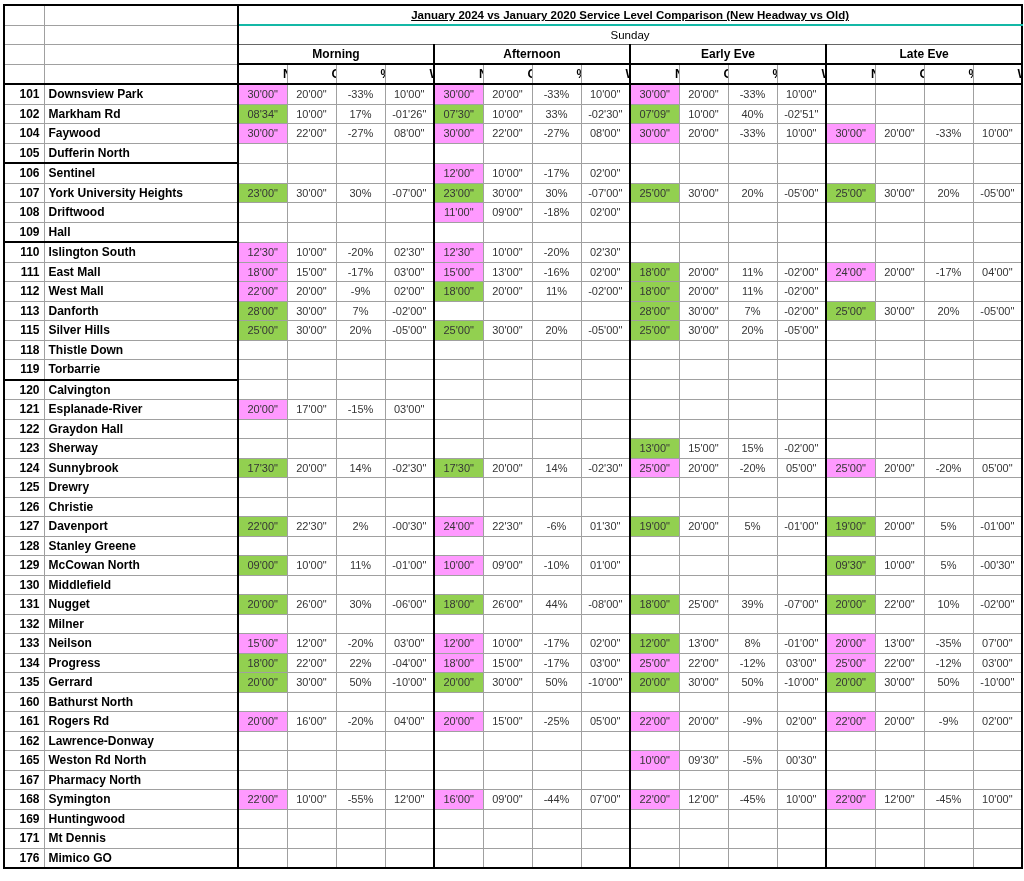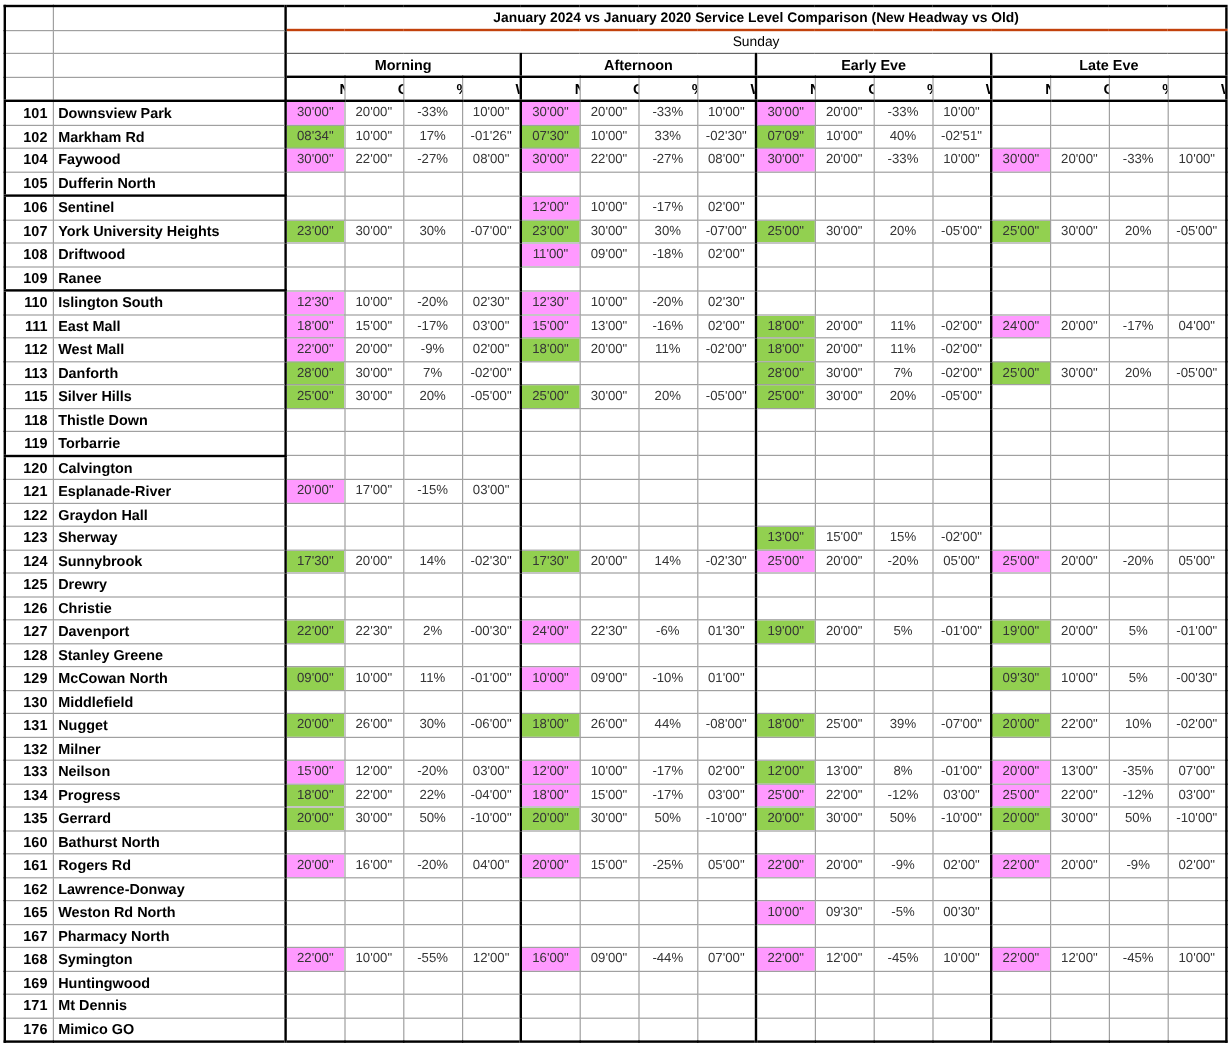--- a/index.html
+++ b/index.html
@@ -8,21 +8,21 @@
   table { border-collapse:collapse; table-layout:fixed; width:1018px; border:2px solid #000; }
   td { border:1px solid var(--grid); height:18.5px; padding:0 2px; font-size:11px;
        color:#353535; text-align:center; white-space:nowrap; overflow:hidden; }
   thead td { height:18px; }
   .blk { background:#fff; }
   .num { font-weight:bold; color:var(--ink); text-align:right; padding-right:4px; font-size:12px; }
   .nm  { font-weight:bold; color:var(--ink); text-align:left; padding-left:4px; font-size:12px;
          border-right:2px solid #000; }
   .sec { border-left:2px solid #000; }
   .title { font-weight:bold; color:var(--ink); font-size:11.5px;
-           border-bottom:2px solid #c2410c; border-top:2px solid #000; }
+           border-bottom:2px solid #14b8a6; border-top:2px solid #000;text-decoration:underline; }
   .day    { font-weight:normal; color:var(--ink); font-size:11.5px; border-bottom:1px solid #666; }
   .period { font-weight:bold; color:var(--ink); font-size:12px; border-bottom:2px solid #000; }
   .colhead{ font-weight:bold; color:var(--ink); font-size:12px; border-bottom:2px solid #000; background:#fff;padding-left:44px; }
   .hdr-gap { border-bottom:2px solid #000; }
   .hl-pink  { background:var(--pink); }
   .hl-green { background:var(--green); }
   .grp .num, .grp .nm { border-bottom:2px solid #000; }
 </style>
 </head>
 <body>
@@ -224,21 +224,21 @@
         <td class="d"></td>
         <td class="d"></td>
         <td class="d"></td>
         <td class="d sec"></td>
         <td class="d"></td>
         <td class="d"></td>
         <td class="d"></td>
       </tr>
       <tr class="grp">
         <td class="num">109</td>
-        <td class="nm">Ranee</td>
+        <td class="nm">Hall</td>
         <td class="d sec"></td>
         <td class="d"></td>
         <td class="d"></td>
         <td class="d"></td>
         <td class="d sec"></td>
         <td class="d"></td>
         <td class="d"></td>
         <td class="d"></td>
         <td class="d sec"></td>
         <td class="d"></td>

